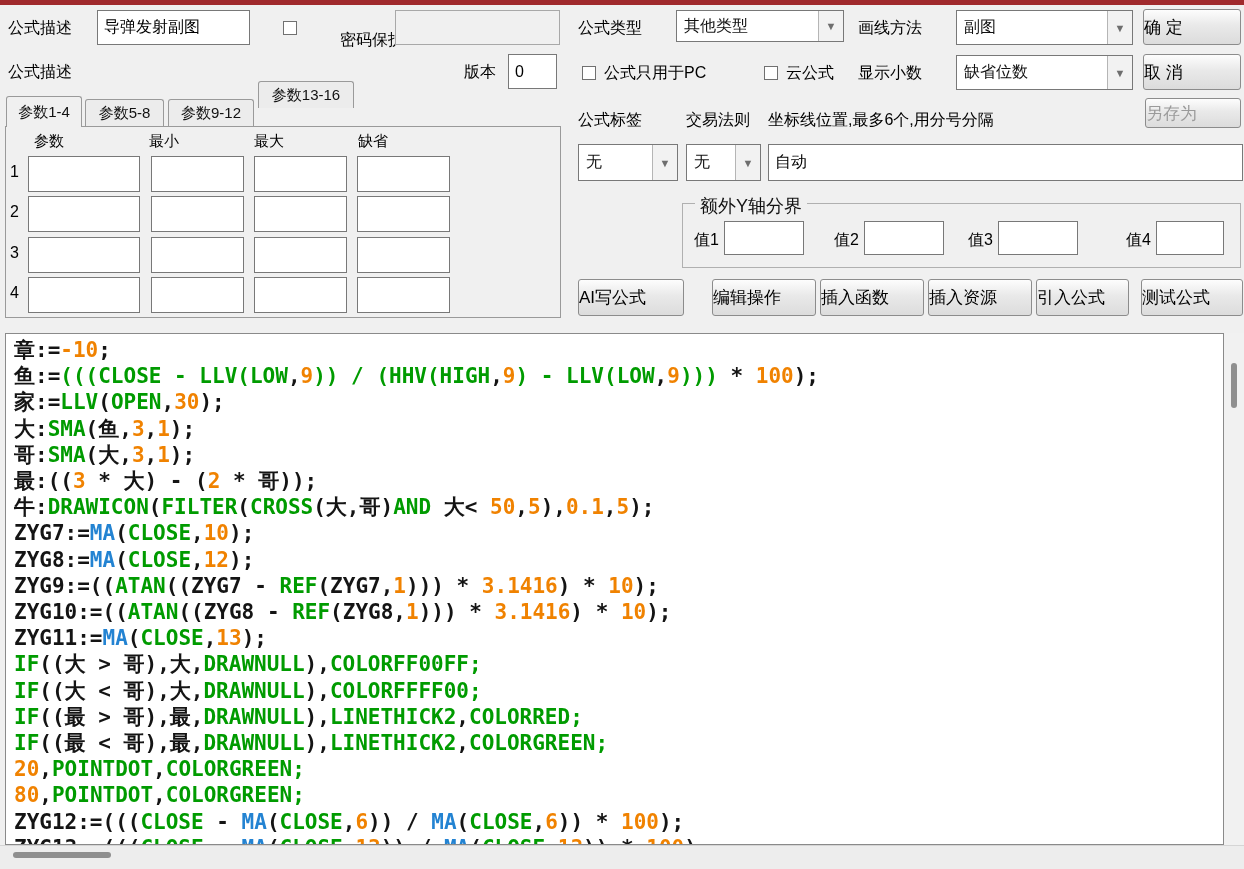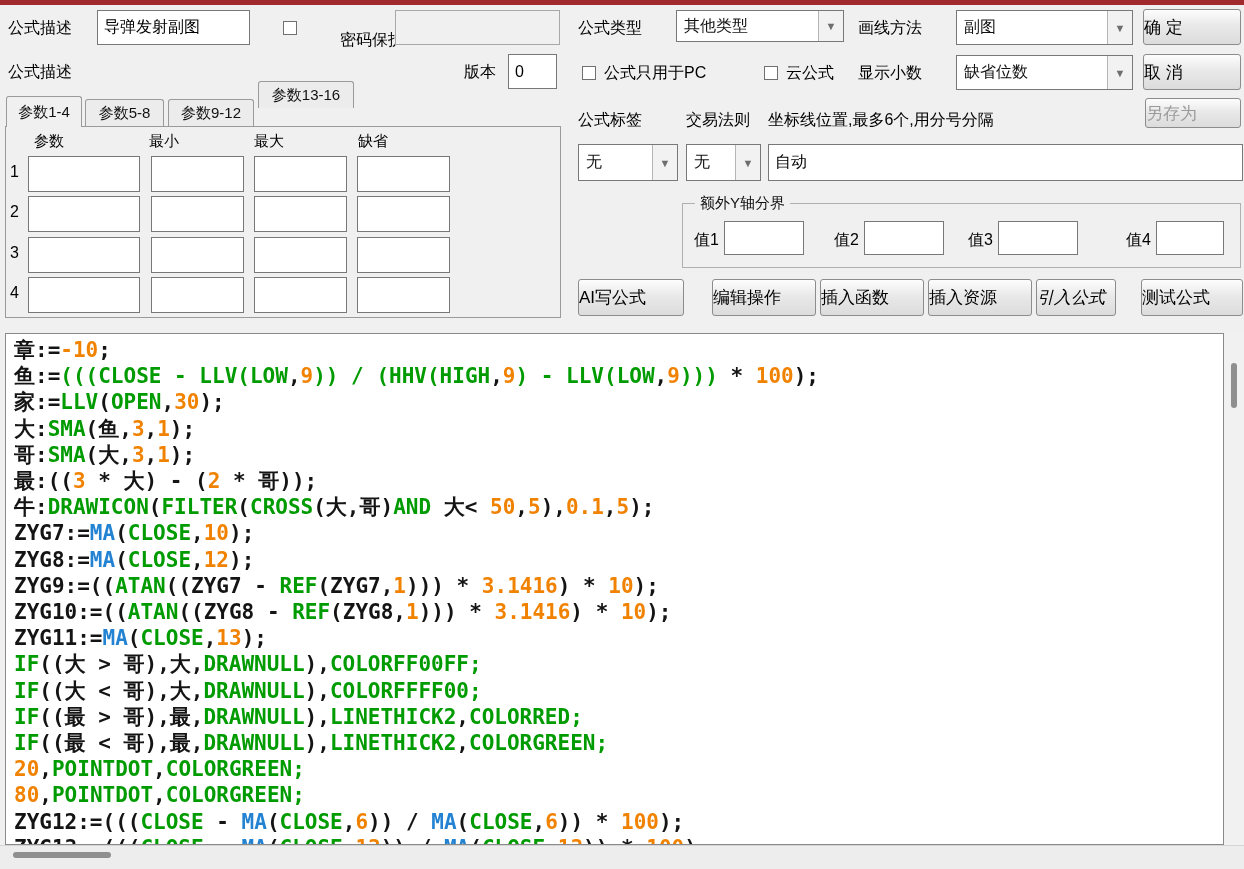--- a/index.html
+++ b/index.html
@@ -16,21 +16,21 @@
        display:flex;align-items:center;justify-content:center;color:#6e6e6e;font-size:11px;}
   .btn{position:absolute;background:linear-gradient(#fdfdfd,#e9e9e9 45%,#dcdcdc);border:1px solid #8c8c8c;
        border-radius:3px;box-sizing:border-box;display:flex;align-items:center;
        font-size:17px;color:#000;cursor:default;}
   .btn.dis{color:#9a9a9a;}
   .tab{position:absolute;box-sizing:border-box;background:#ececec;border:1px solid #9a9a9a;border-bottom:none;
        border-radius:3px 3px 0 0;display:flex;align-items:center;justify-content:center;font-size:15px;}
   .tab.active{background:#f0f0f0;z-index:3;}
   .panel{position:absolute;border:1px solid #9a9a9a;box-sizing:border-box;background:#f0f0f0;}
   .group{position:absolute;border:1px solid #b0b0b0;box-sizing:border-box;}
-  .group>.glabel{position:absolute;top:-10px;left:12px;background:#f0f0f0;padding:0 5px;font-size:15px;}
+  .group>.glabel{position:absolute;top:-10px;left:12px;background:#f0f0f0;padding:0 5px;font-size:18px;}
   .hdr{position:absolute;font-size:15px;color:#000;}
   #editor{position:absolute;left:5px;top:333px;width:1219px;height:512px;background:#fff;
        border:1px solid #8a8a8a;box-sizing:border-box;overflow:hidden;}
   #code{position:absolute;left:8px;top:3px;right:20px;
        font-family:"DejaVu Sans Mono","Liberation Mono",monospace;font-weight:bold;
        font-size:21px;line-height:26.2px;white-space:pre;}
   .vsb{position:absolute;left:1224px;top:333px;width:20px;height:512px;background:#f1f1f1;}
   .vsb .thumb{position:absolute;left:7px;top:30px;width:6px;height:45px;background:#8f8f8f;border-radius:3px;}
   .hsb{position:absolute;left:0;top:845px;width:1244px;height:24px;background:#ededed;border-top:1px solid #d5d5d5;}
   .hsb .thumb{position:absolute;left:13px;top:6px;width:98px;height:6px;background:#8f8f8f;border-radius:3px;}
@@ -156,21 +156,21 @@
     </div>
   <div class="btn" style="left:712px;top:279px;width:104px;height:37px;">
       <span>编辑操作</span>
     </div>
   <div class="btn" style="left:820px;top:279px;width:104px;height:37px;">
       <span>插入函数</span>
     </div>
   <div class="btn" style="left:928px;top:279px;width:104px;height:37px;">
       <span>插入资源</span>
     </div>
-  <div class="btn" style="left:1036px;top:279px;width:80px;height:37px;font-style:italic;">
+  <div class="btn" style="left:1036px;top:279px;width:93px;height:37px;">
       <span>引入公式</span>
     </div>
   <div class="btn" style="left:1141px;top:279px;width:102px;height:37px;">
       <span>测试公式</span>
     </div>
 
   <div id="editor">
     <div id="code"><div class="code-line"><span style="color: rgb(20, 20, 20);">章:=</span><span style="color: rgb(240, 130, 0);">-10</span><span style="color: rgb(20, 20, 20);">;</span></div><div class="code-line"><span style="color: rgb(20, 20, 20);">鱼:=</span><span style="color: rgb(0, 155, 0);">(((CLOSE - LLV(LOW</span><span style="color: rgb(20, 20, 20);">,</span><span style="color: rgb(240, 130, 0);">9</span><span style="color: rgb(0, 155, 0);">)) / (HHV(HIGH</span><span style="color: rgb(20, 20, 20);">,</span><span style="color: rgb(240, 130, 0);">9</span><span style="color: rgb(0, 155, 0);">) - LLV(LOW</span><span style="color: rgb(20, 20, 20);">,</span><span style="color: rgb(240, 130, 0);">9</span><span style="color: rgb(0, 155, 0);">))) </span><span style="color: rgb(20, 20, 20);">* </span><span style="color: rgb(240, 130, 0);">100</span><span style="color: rgb(20, 20, 20);">);</span></div><div class="code-line"><span style="color: rgb(20, 20, 20);">家:=</span><span style="color: rgb(0, 155, 0);">LLV</span><span style="color: rgb(20, 20, 20);">(</span><span style="color: rgb(0, 155, 0);">OPEN</span><span style="color: rgb(20, 20, 20);">,</span><span style="color: rgb(240, 130, 0);">30</span><span style="color: rgb(20, 20, 20);">);</span></div><div class="code-line"><span style="color: rgb(20, 20, 20);">大:</span><span style="color: rgb(0, 155, 0);">SMA</span><span style="color: rgb(20, 20, 20);">(鱼,</span><span style="color: rgb(240, 130, 0);">3</span><span style="color: rgb(20, 20, 20);">,</span><span style="color: rgb(240, 130, 0);">1</span><span style="color: rgb(20, 20, 20);">);</span></div><div class="code-line"><span style="color: rgb(20, 20, 20);">哥:</span><span style="color: rgb(0, 155, 0);">SMA</span><span style="color: rgb(20, 20, 20);">(大,</span><span style="color: rgb(240, 130, 0);">3</span><span style="color: rgb(20, 20, 20);">,</span><span style="color: rgb(240, 130, 0);">1</span><span style="color: rgb(20, 20, 20);">);</span></div><div class="code-line"><span style="color: rgb(20, 20, 20);">最:((</span><span style="color: rgb(240, 130, 0);">3</span><span style="color: rgb(20, 20, 20);"> * 大) - (</span><span style="color: rgb(240, 130, 0);">2</span><span style="color: rgb(20, 20, 20);"> * 哥));</span></div><div class="code-line"><span style="color: rgb(20, 20, 20);">牛:</span><span style="color: rgb(0, 155, 0);">DRAWICON</span><span style="color: rgb(20, 20, 20);">(</span><span style="color: rgb(0, 155, 0);">FILTER</span><span style="color: rgb(20, 20, 20);">(</span><span style="color: rgb(0, 155, 0);">CROSS</span><span style="color: rgb(20, 20, 20);">(大,哥)</span><span style="color: rgb(0, 155, 0);">AND</span><span style="color: rgb(20, 20, 20);"> 大&lt; </span><span style="color: rgb(240, 130, 0);">50</span><span style="color: rgb(20, 20, 20);">,</span><span style="color: rgb(240, 130, 0);">5</span><span style="color: rgb(20, 20, 20);">),</span><span style="color: rgb(240, 130, 0);">0.1</span><span style="color: rgb(20, 20, 20);">,</span><span style="color: rgb(240, 130, 0);">5</span><span style="color: rgb(20, 20, 20);">);</span></div><div class="code-line"><span style="color: rgb(20, 20, 20);">ZYG7:=</span><span style="color: rgb(35, 131, 210);">MA</span><span style="color: rgb(20, 20, 20);">(</span><span style="color: rgb(0, 155, 0);">CLOSE</span><span style="color: rgb(20, 20, 20);">,</span><span style="color: rgb(240, 130, 0);">10</span><span style="color: rgb(20, 20, 20);">);</span></div><div class="code-line"><span style="color: rgb(20, 20, 20);">ZYG8:=</span><span style="color: rgb(35, 131, 210);">MA</span><span style="color: rgb(20, 20, 20);">(</span><span style="color: rgb(0, 155, 0);">CLOSE</span><span style="color: rgb(20, 20, 20);">,</span><span style="color: rgb(240, 130, 0);">12</span><span style="color: rgb(20, 20, 20);">);</span></div><div class="code-line"><span style="color: rgb(20, 20, 20);">ZYG9:=((</span><span style="color: rgb(0, 155, 0);">ATAN</span><span style="color: rgb(20, 20, 20);">((ZYG7 - </span><span style="color: rgb(0, 155, 0);">REF</span><span style="color: rgb(20, 20, 20);">(ZYG7,</span><span style="color: rgb(240, 130, 0);">1</span><span style="color: rgb(20, 20, 20);">))) * </span><span style="color: rgb(240, 130, 0);">3.1416</span><span style="color: rgb(20, 20, 20);">) * </span><span style="color: rgb(240, 130, 0);">10</span><span style="color: rgb(20, 20, 20);">);</span></div><div class="code-line"><span style="color: rgb(20, 20, 20);">ZYG10:=((</span><span style="color: rgb(0, 155, 0);">ATAN</span><span style="color: rgb(20, 20, 20);">((ZYG8 - </span><span style="color: rgb(0, 155, 0);">REF</span><span style="color: rgb(20, 20, 20);">(ZYG8,</span><span style="color: rgb(240, 130, 0);">1</span><span style="color: rgb(20, 20, 20);">))) * </span><span style="color: rgb(240, 130, 0);">3.1416</span><span style="color: rgb(20, 20, 20);">) * </span><span style="color: rgb(240, 130, 0);">10</span><span style="color: rgb(20, 20, 20);">);</span></div><div class="code-line"><span style="color: rgb(20, 20, 20);">ZYG11:=</span><span style="color: rgb(35, 131, 210);">MA</span><span style="color: rgb(20, 20, 20);">(</span><span style="color: rgb(0, 155, 0);">CLOSE</span><span style="color: rgb(20, 20, 20);">,</span><span style="color: rgb(240, 130, 0);">13</span><span style="color: rgb(20, 20, 20);">);</span></div><div class="code-line"><span style="color: rgb(0, 155, 0);">IF</span><span style="color: rgb(20, 20, 20);">((大 &gt; 哥),大,</span><span style="color: rgb(0, 155, 0);">DRAWNULL</span><span style="color: rgb(20, 20, 20);">),</span><span style="color: rgb(0, 155, 0);">COLORFF00FF;</span></div><div class="code-line"><span style="color: rgb(0, 155, 0);">IF</span><span style="color: rgb(20, 20, 20);">((大 &lt; 哥),大,</span><span style="color: rgb(0, 155, 0);">DRAWNULL</span><span style="color: rgb(20, 20, 20);">),</span><span style="color: rgb(0, 155, 0);">COLORFFFF00;</span></div><div class="code-line"><span style="color: rgb(0, 155, 0);">IF</span><span style="color: rgb(20, 20, 20);">((最 &gt; 哥),最,</span><span style="color: rgb(0, 155, 0);">DRAWNULL</span><span style="color: rgb(20, 20, 20);">),</span><span style="color: rgb(0, 155, 0);">LINETHICK2</span><span style="color: rgb(20, 20, 20);">,</span><span style="color: rgb(0, 155, 0);">COLORRED;</span></div><div class="code-line"><span style="color: rgb(0, 155, 0);">IF</span><span style="color: rgb(20, 20, 20);">((最 &lt; 哥),最,</span><span style="color: rgb(0, 155, 0);">DRAWNULL</span><span style="color: rgb(20, 20, 20);">),</span><span style="color: rgb(0, 155, 0);">LINETHICK2</span><span style="color: rgb(20, 20, 20);">,</span><span style="color: rgb(0, 155, 0);">COLORGREEN;</span></div><div class="code-line"><span style="color: rgb(240, 130, 0);">20</span><span style="color: rgb(20, 20, 20);">,</span><span style="color: rgb(0, 155, 0);">POINTDOT</span><span style="color: rgb(20, 20, 20);">,</span><span style="color: rgb(0, 155, 0);">COLORGREEN;</span></div><div class="code-line"><span style="color: rgb(240, 130, 0);">80</span><span style="color: rgb(20, 20, 20);">,</span><span style="color: rgb(0, 155, 0);">POINTDOT</span><span style="color: rgb(20, 20, 20);">,</span><span style="color: rgb(0, 155, 0);">COLORGREEN;</span></div><div class="code-line"><span style="color: rgb(20, 20, 20);">ZYG12:=(((</span><span style="color: rgb(0, 155, 0);">CLOSE</span><span style="color: rgb(20, 20, 20);"> - </span><span style="color: rgb(35, 131, 210);">MA</span><span style="color: rgb(20, 20, 20);">(</span><span style="color: rgb(0, 155, 0);">CLOSE</span><span style="color: rgb(20, 20, 20);">,</span><span style="color: rgb(240, 130, 0);">6</span><span style="color: rgb(20, 20, 20);">)) / </span><span style="color: rgb(35, 131, 210);">MA</span><span style="color: rgb(20, 20, 20);">(</span><span style="color: rgb(0, 155, 0);">CLOSE</span><span style="color: rgb(20, 20, 20);">,</span><span style="color: rgb(240, 130, 0);">6</span><span style="color: rgb(20, 20, 20);">)) * </span><span style="color: rgb(240, 130, 0);">100</span><span style="color: rgb(20, 20, 20);">);</span></div><div class="code-line"><span style="color: rgb(20, 20, 20);">ZYG13:=(((</span><span style="color: rgb(0, 155, 0);">CLOSE</span><span style="color: rgb(20, 20, 20);"> - </span><span style="color: rgb(35, 131, 210);">MA</span><span style="color: rgb(20, 20, 20);">(</span><span style="color: rgb(0, 155, 0);">CLOSE</span><span style="color: rgb(20, 20, 20);">,</span><span style="color: rgb(240, 130, 0);">13</span><span style="color: rgb(20, 20, 20);">)) / </span><span style="color: rgb(35, 131, 210);">MA</span><span style="color: rgb(20, 20, 20);">(</span><span style="color: rgb(0, 155, 0);">CLOSE</span><span style="color: rgb(20, 20, 20);">,</span><span style="color: rgb(240, 130, 0);">13</span><span style="color: rgb(20, 20, 20);">)) * </span><span style="color: rgb(240, 130, 0);">100</span><span style="color: rgb(20, 20, 20);">);</span></div></div>
   </div>
   <div class="vsb">

